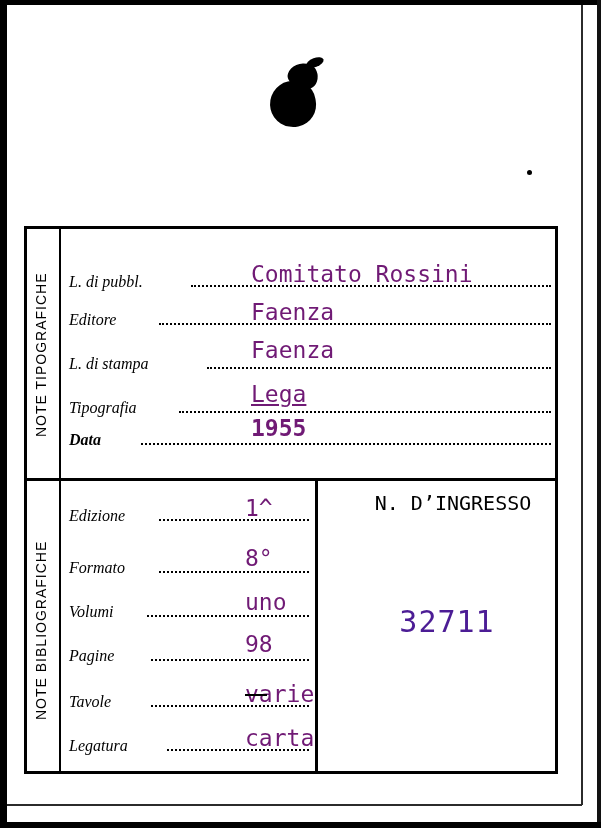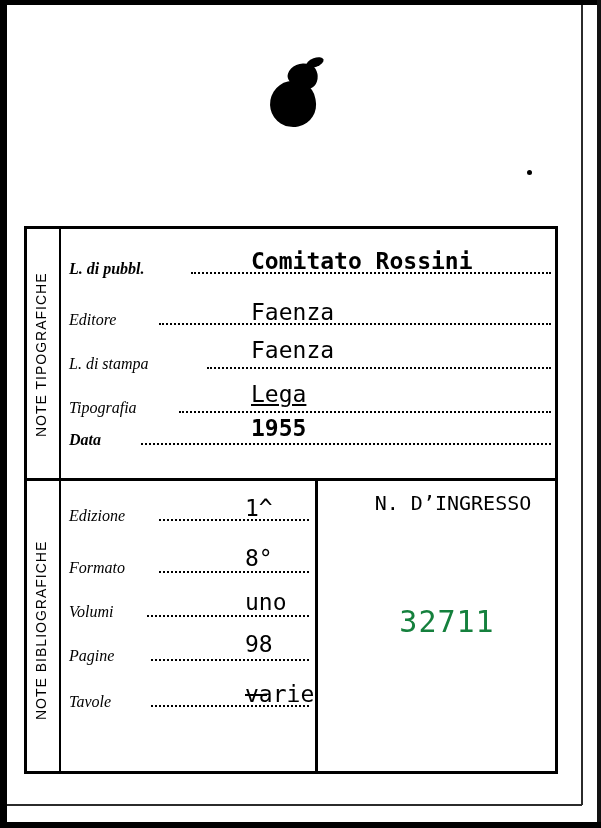--- a/index.html
+++ b/index.html
@@ -164,21 +164,21 @@
     position: absolute;
     bottom: 6px;
     height: 0;
     border-bottom: 2px dotted #000;
   }
   .row .value {
     position: absolute;
     bottom: 6px;
     font-family: "DejaVu Sans Mono", monospace;
     font-size: 23px;
-    color: #000000;
+    color: #701a75;
     white-space: nowrap;
     letter-spacing: 0px;
   }
 
   
   .ingresso-title {
     position: absolute;
     left: 320px;
     top: 262px;
     width: 212px;
@@ -189,21 +189,21 @@
     white-space: nowrap;
   }
   .ingresso-number {
     position: absolute;
     left: 320px;
     top: 375px;
     width: 200px;
     text-align: center;
     font-family: "DejaVu Sans Mono", monospace;
     font-size: 30px;
-    color: #15803d;
+    color: #4c1d95;
     letter-spacing: 1px;
   }
 
   .strike {
     position: absolute;
     background: #000;
   }
 </style>
 </head>
 <body>
@@ -224,21 +224,21 @@
 <div class="ink-speck speck-b"></div>
 
 <div class="card">
 
   <div class="spine-rule"></div>
   <div class="card-divider"></div>
   <div class="vert-rule-mid"></div>
 
   <div class="vlabel vlabel-top">NOTE TIPOGRAFICHE</div>
 
-  <div class="row" style="top:5px; width:470px;font-weight:bold;">
+  <div class="row" style="top:18px; width:470px;">
     <span class="field-label">L. di pubbl.</span>
     <span class="dots" style="left:122px; width:360px;"></span>
     <span class="value" style="left:182px;">Comitato Rossini</span>
   </div>
 
   <div class="row" style="top:56px; width:470px;text-align:right;">
     <span class="field-label">Editore</span>
     <span class="dots" style="left:90px; width:392px;"></span>
     <span class="value" style="left:182px;">Faenza</span>
   </div>
@@ -287,17 +287,22 @@
     <span class="value" style="left:176px; bottom:10px;">98</span>
   </div>
 
   <div class="row" style="top:438px; width:240px;">
     <span class="field-label">Tavole</span>
     <span class="dots" style="left:82px; width:158px;"></span>
     <span class="value" style="left:176px; bottom:6px;">varie</span>
     <span class="strike" style="left:176px; bottom:17px; width:22px; height:2px;"></span>
   </div>
 
+  <div class="row" style="top:482px; width:240px;">
+    <span class="field-label">Legatura</span>
+    <span class="dots" style="left:98px; width:142px;"></span>
+    <span class="value" style="left:176px; bottom:6px;">carta</span>
+  </div>
 
   <div class="ingresso-title">N.  D’INGRESSO</div>
   <div class="ingresso-number">32711</div>
 
 </div>
 
 </body></html>

